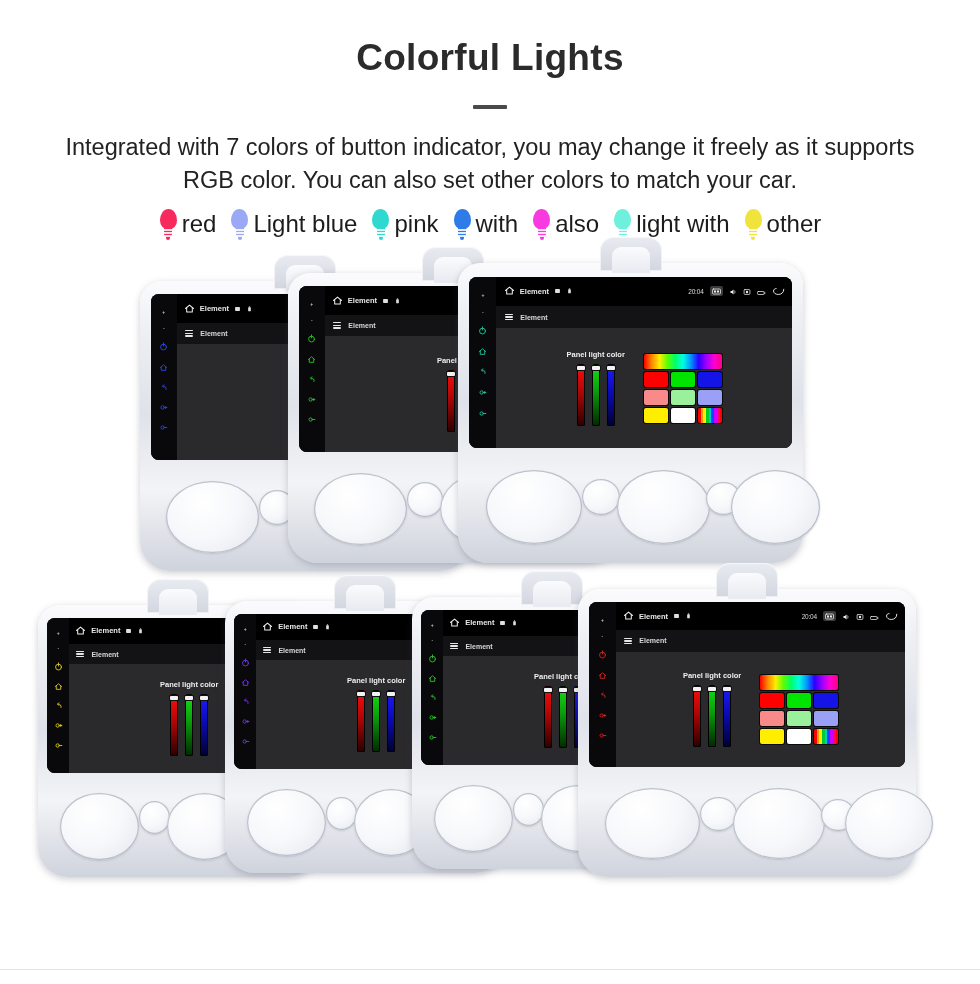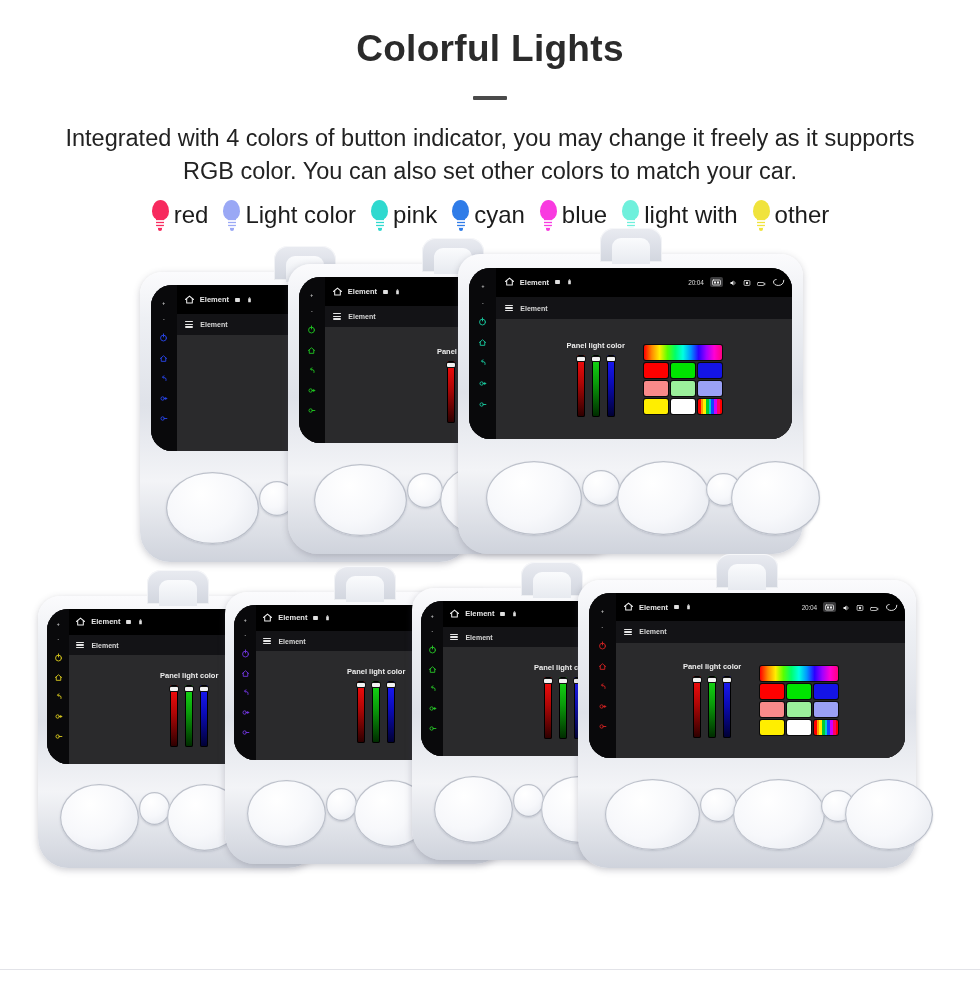--- a/index.html
+++ b/index.html
@@ -9,21 +9,21 @@
     background: #ffffff;
     font-family: "Liberation Sans", sans-serif;
     overflow: hidden;
   }
   .page { position: relative; width: 980px; height: 984px; background:#fff; }
 
   
   .header { text-align: center; padding-top: 22px; }
   .title {
     font-size: 37px; font-weight: bold; color: #2b2b2b;
-    letter-spacing: .3px; line-height: 1.1; margin: 7px;
+    letter-spacing: .3px; line-height: 1.1; margin: 16px;
   }
   .rule { width: 34px; height: 4px; background: #4a4a4a; margin: 26px auto 0; border-radius:1px; }
 
   .desc {
     margin: 22px auto 0; width: 900px; text-align: center;
     font-size: 23.5px; color: #222; line-height: 1.42; font-weight: 400;
   }
 
   
   .legend {
@@ -72,21 +72,21 @@
     box-shadow: inset 0 0 0 1px rgba(255,255,255,.6);
   }
   .fascia .handle::after {
     content:""; position:absolute; left:12px; top:10px; width:38px; height:26px;
     background: linear-gradient(180deg,#fafbfd,#e7eaf0); border-radius: 9px 9px 0 0;
   }
 
   
   .screen {
     position: absolute; left: 3.2%; top: 4.5%; width: 93.6%; height: 57%;
-    background: #060607; border-radius: 21px;
+    background: #060607; border-radius: 8px;
     box-shadow: inset 0 0 0 1px #2a2a2e;
     overflow: hidden; display: flex; justify-content: space-between;
   }
   
   .keystrip {
     width: 8.5%; height: 100%; background: #09090b;
     display: flex; flex-direction: column; align-items: center;
     padding-top: 5%; gap: 7.5%;
   }
   .kbtn {
@@ -161,21 +161,21 @@
   }
 </style>
 </head>
 <body>
 
 <div class="page">
 
   <div class="header">
     <h1 class="title">Colorful Lights</h1>
     <div class="rule"></div>
-    <p class="desc">Integrated with 4 colors of button indicator, you may change it freely as it supports RGB color. You can also set other colors to match your car.</p>
+    <p class="desc">Integrated with 7 colors of button indicator, you may change it freely as it supports RGB color. You can also set other colors to match your car.</p>
   </div>
 
   <div class="legend">
       <div class="legend-item">
         <span class="bulb">
           <span class="glass" style="background:#f72a5e"></span>
           <span class="neck" style="background:#f72a5e">
             <i></i>
             <i></i>
             <i></i>
@@ -187,21 +187,21 @@
       <div class="legend-item">
         <span class="bulb">
           <span class="glass" style="background:#9aa8f5"></span>
           <span class="neck" style="background:#9aa8f5">
             <i></i>
             <i></i>
             <i></i>
           </span>
           <span class="tip" style="background:#9aa8f5"></span>
         </span>
-        <span class="legend-label">Light color</span>
+        <span class="legend-label">Light blue</span>
       </div>
       <div class="legend-item">
         <span class="bulb">
           <span class="glass" style="background:#2fd9cf"></span>
           <span class="neck" style="background:#2fd9cf">
             <i></i>
             <i></i>
             <i></i>
           </span>
           <span class="tip" style="background:#2fd9cf"></span>
@@ -211,33 +211,33 @@
       <div class="legend-item">
         <span class="bulb">
           <span class="glass" style="background:#2f7ce8"></span>
           <span class="neck" style="background:#2f7ce8">
             <i></i>
             <i></i>
             <i></i>
           </span>
           <span class="tip" style="background:#2f7ce8"></span>
         </span>
-        <span class="legend-label">cyan</span>
+        <span class="legend-label">with</span>
       </div>
       <div class="legend-item">
         <span class="bulb">
           <span class="glass" style="background:#f93ae0"></span>
           <span class="neck" style="background:#f93ae0">
             <i></i>
             <i></i>
             <i></i>
           </span>
           <span class="tip" style="background:#f93ae0"></span>
         </span>
-        <span class="legend-label">blue</span>
+        <span class="legend-label">also</span>
       </div>
       <div class="legend-item">
         <span class="bulb">
           <span class="glass" style="background:#6ff0dc"></span>
           <span class="neck" style="background:#6ff0dc">
             <i></i>
             <i></i>
             <i></i>
           </span>
           <span class="tip" style="background:#6ff0dc"></span>

